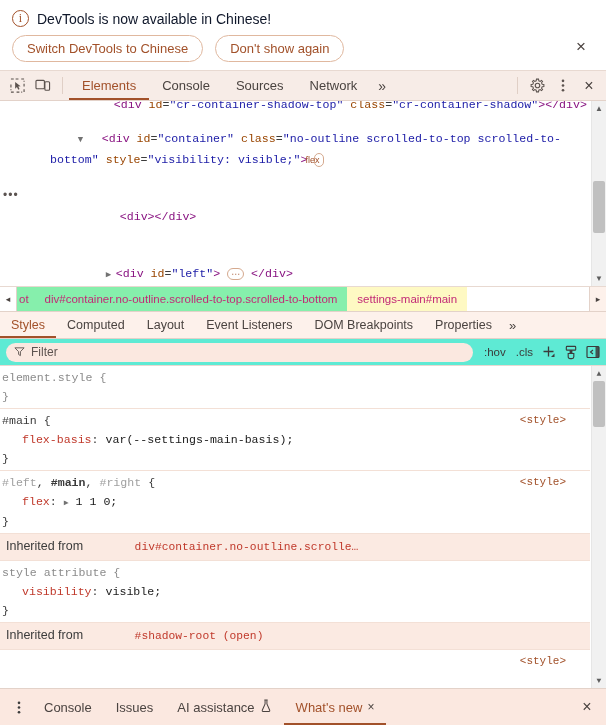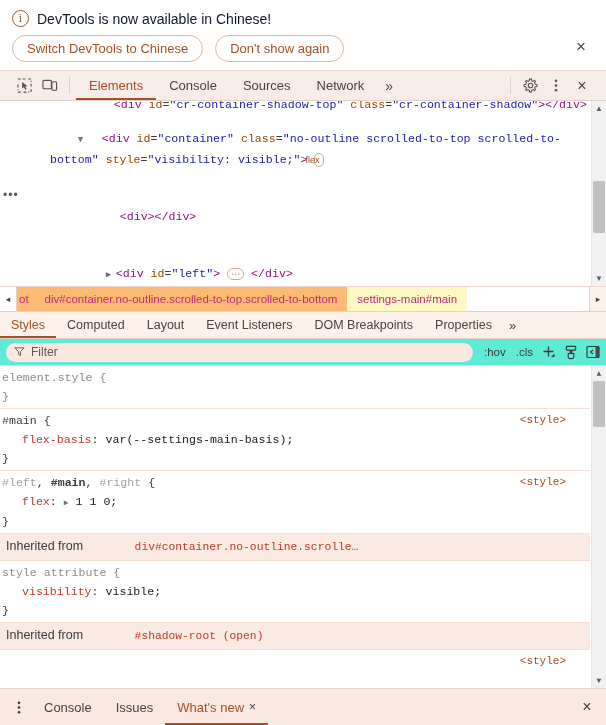--- a/index.html
+++ b/index.html
@@ -71,21 +71,21 @@
 
   
   .devtools-toolbar {
     flex: 0 0 auto;
     height: 31px;
     background: #f7ece7;
     border-top: 1px solid #e8d9d1;
     border-bottom: 1px solid #e3d2c9;
     display: flex;
     align-items: center;
-    padding: 0 11px;
+    padding: 0 4px;
   }
   .tb-icon {
     width: 26px; height: 26px;
     display: flex; align-items: center; justify-content: center;
     cursor: pointer;
     flex: 0 0 auto;
   }
   .tb-sep {
     width: 1px; height: 17px;
     background: #e0cfc6;
@@ -229,21 +229,21 @@
     color: #4a4340; font-size: 9px;
     cursor: pointer;
   }
   .bc-nav.right { border-right: none; border-left: 1px solid #e3d2c9; background: #fdf1eb; }
   .bc-item {
     display: flex; align-items: center;
     padding: 0 10px;
     color: #c22a76;
     cursor: pointer;
     white-space: nowrap;
-    background: #fdba74;
+    background: #86efac;
   }
   .bc-item.truncated { padding-left: 2px; padding-right: 6px; color: #c22a76; }
   .bc-item.selected { background: #fef9c3; color: #c22a76; }
   .bc-spacer { flex: 1 1 auto; background: #ffffff; }
 
   
   .styles-tabs {
     flex: 0 0 auto;
     height: 27px;
     background: #fdf1eb;
@@ -591,19 +591,27 @@
       <circle cx="2" cy="8" r="1.4" fill="#3b3b3b"></circle>
       <circle cx="2" cy="13" r="1.4" fill="#3b3b3b"></circle>
     </svg>
   </div>
   <div class="dtab">
     <span>Console</span>
   </div>
   <div class="dtab">
     <span>Issues</span>
   </div>
+  <div class="dtab">
+    <span>AI assistance</span>
+    <span>
+      <svg width="12" height="13" viewBox="0 0 12 14">
+        <path d="M4.2 1h3.6M5 1v4.3L2 12.2a.8.8 0 0 0 .7 1.2h6.6a.8.8 0 0 0 .7-1.2L7 5.3V1" stroke="#4a4340" stroke-width="1.1" fill="none"></path>
+      </svg>
+    </span>
+  </div>
   <div class="dtab active">
     <span>What's new</span>
     <span class="dtab-close">×</span>
   </div>
   <div class="drawer-spacer"></div>
   <div class="tb-icon" style="font-size:16px;color:#4a4340;">×</div>
 </div>
 
 </body></html>

